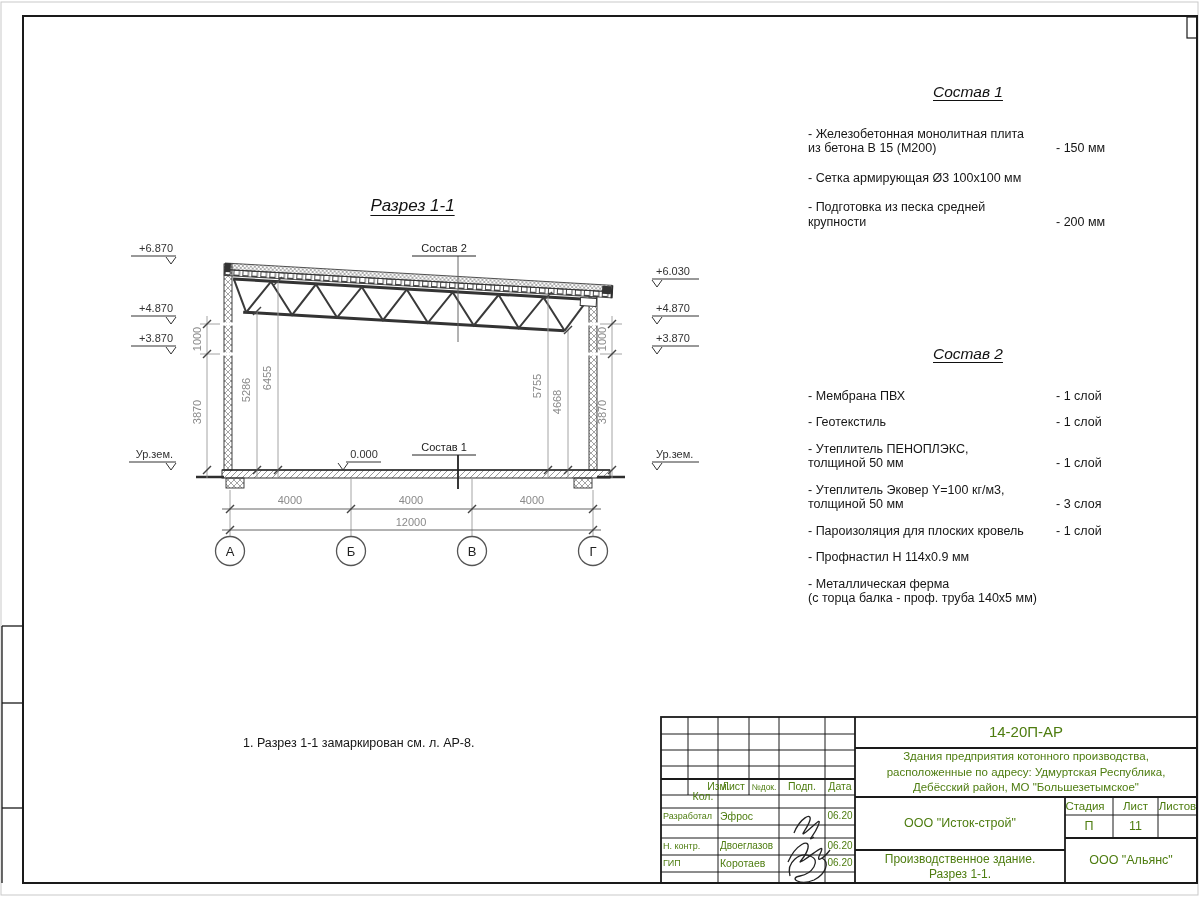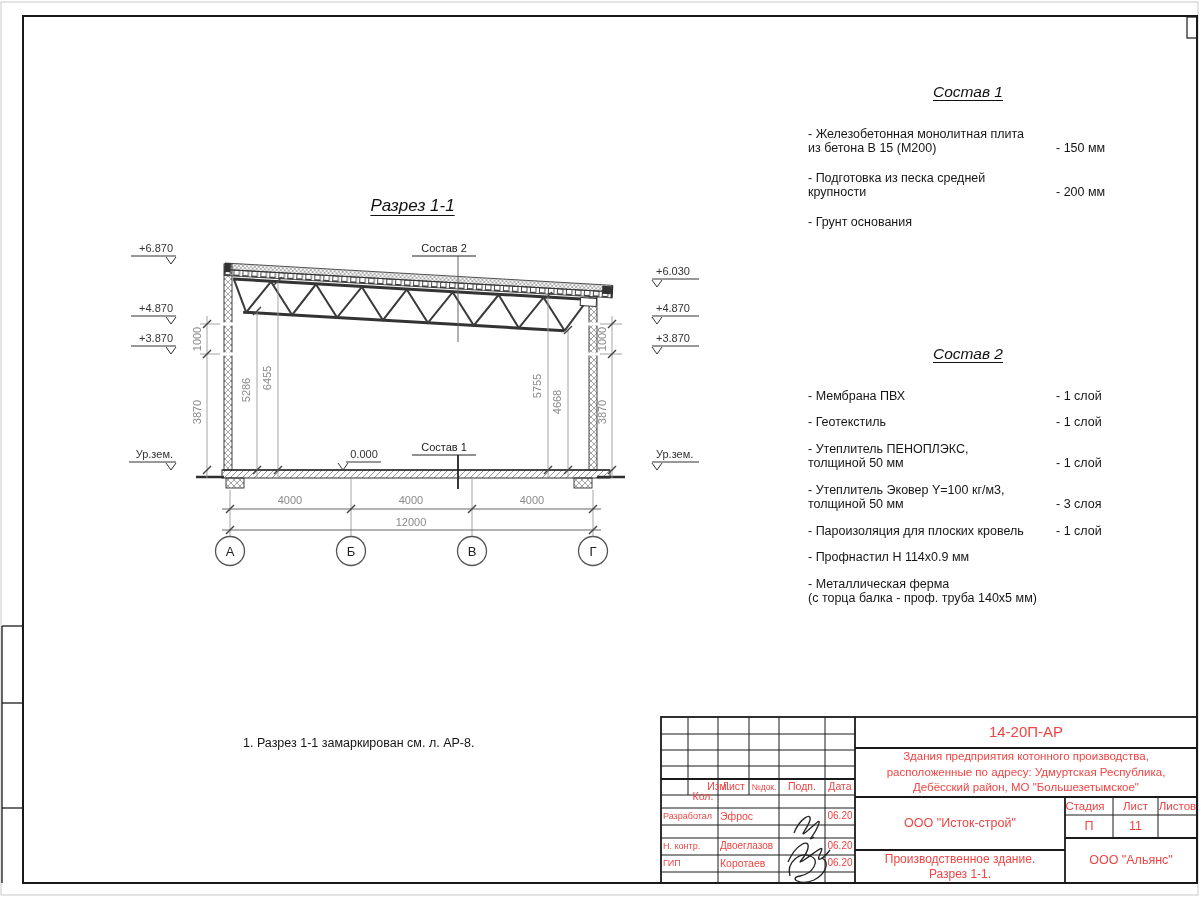--- a/index.html
+++ b/index.html
@@ -16,21 +16,21 @@
   .comp{position:absolute;width:320px;font-size:12.5px;line-height:14.5px;color:#161616;}
   .comp h3{margin:0 0 27px 0;font-weight:normal;font-style:italic;font-size:15.5px;
            text-align:center;text-decoration:underline;text-underline-offset:3px;color:#111;}
   .comp .item{position:relative;display:block;}
   .comp1 .item{margin-bottom:15px;}
   .comp2 .item{margin-bottom:12px;}
   .comp .t{display:block;width:252px;white-space:pre-line;}
   .comp .v{position:absolute;left:248px;bottom:0;white-space:nowrap;}
   .note{position:absolute;left:205px;top:736px;font-size:12.5px;color:#161616;margin-left:38px;}
   .cell{position:absolute;display:flex;align-items:center;justify-content:center;
-        color:#ef4444;white-space:pre-line;text-align:center;line-height:1.25;}
+        color:#4d7c0f;white-space:pre-line;text-align:center;line-height:1.25;}
   .cell.left{justify-content:flex-start;padding-left:2px;box-sizing:border-box;text-align:left;}
 </style>
 </head>
 <body>
 
 <div class="sheet">
 
 <svg width="1200" height="900" viewBox="0 0 1200 900">
   <defs>
     <pattern id="hatchX" width="6" height="6" patternUnits="userSpaceOnUse">
@@ -249,26 +249,26 @@
 <div class="sec-title">Разрез 1-1</div>
 
 <div class="comp comp1" style="left:808px;top:85px;">
   <h3>Состав 1</h3>
   <div class="item">
     <span class="t">- Железобетонная  монолитная плита
 из бетона В 15 (М200)</span>
     <span class="v">- 150 мм</span>
   </div>
   <div class="item">
+    <span class="t">- Сетка армирующая Ø3 100x100 мм</span>
+  </div>
+  <div class="item">
     <span class="t">- Подготовка из песка средней
 крупности</span>
     <span class="v">- 200 мм</span>
-  </div>
-  <div class="item">
-    <span class="t">- Грунт основания</span>
   </div>
 </div>
 
 <div class="comp comp2" style="left:808px;top:347px;">
   <h3>Состав 2</h3>
   <div class="item">
     <span class="t">- Мембрана ПВХ</span>
     <span class="v">- 1 слой</span>
   </div>
   <div class="item">

